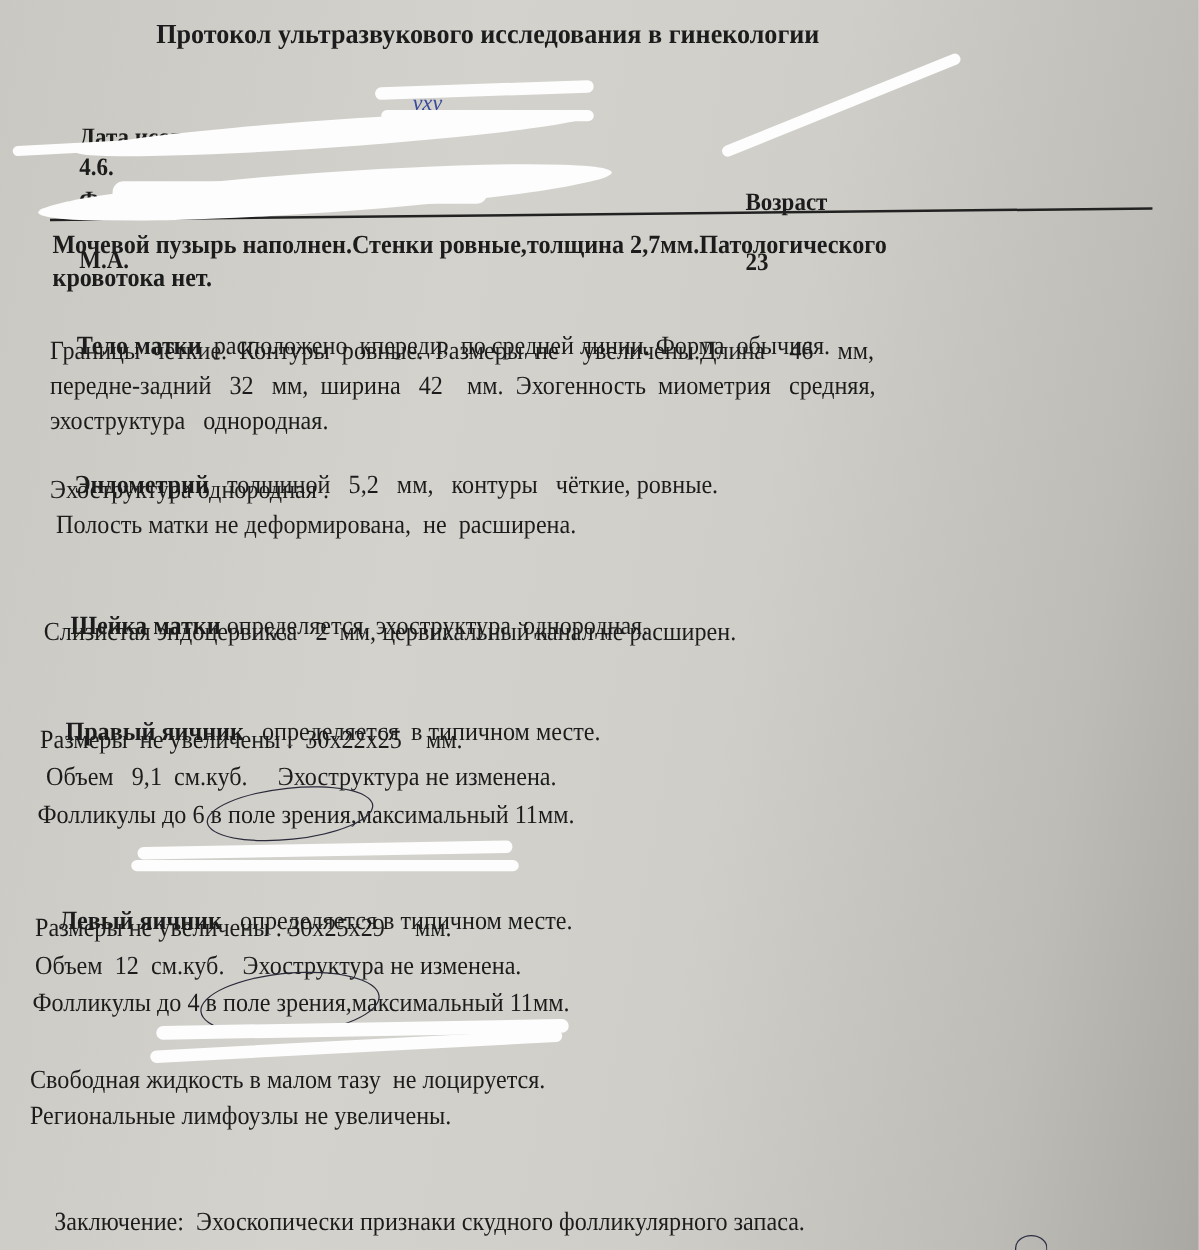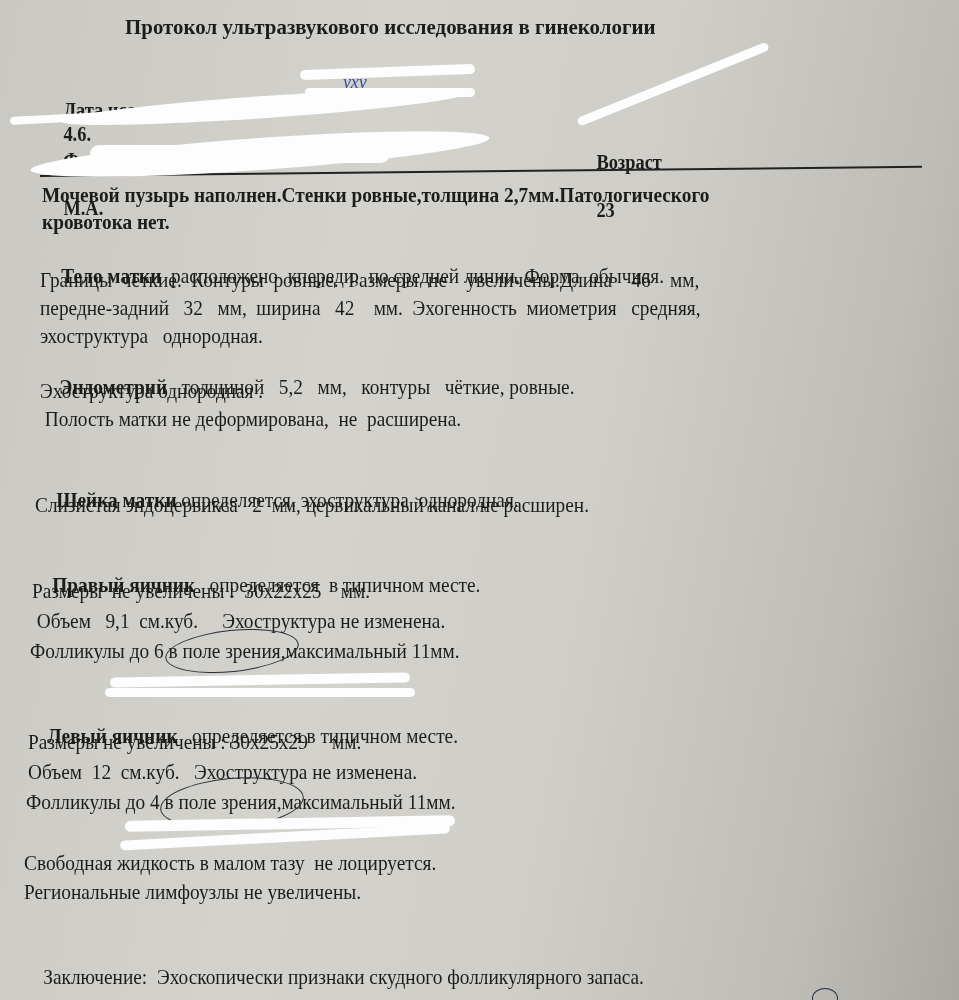--- a/index.html
+++ b/index.html
@@ -24,21 +24,21 @@
 <body>
 
 <div class="page">
 
   <div class="title">Протокол ультразвукового исследования в гинекологии</div>
 
   <div class="line hdr" style="left:45px; top:74px;">
     <span>Дата исследования</span>
     <span>4.6.</span>
   </div>
-  <div class="pen" style="left:343px; top:72px;">уху</div>
+  <div class="pen" style="left:330px; top:72px;">уху</div>
 
   <div class="line hdr" style="left:45px; top:124px;">
     <span>Ф</span>
     <span style="display:inline-block; width:160px;"></span>
     <span>М.А.</span>
   </div>
 
   <div class="line hdr" style="left:578px; top:126px;">
     <span>Возраст</span>
     <span>   </span>

